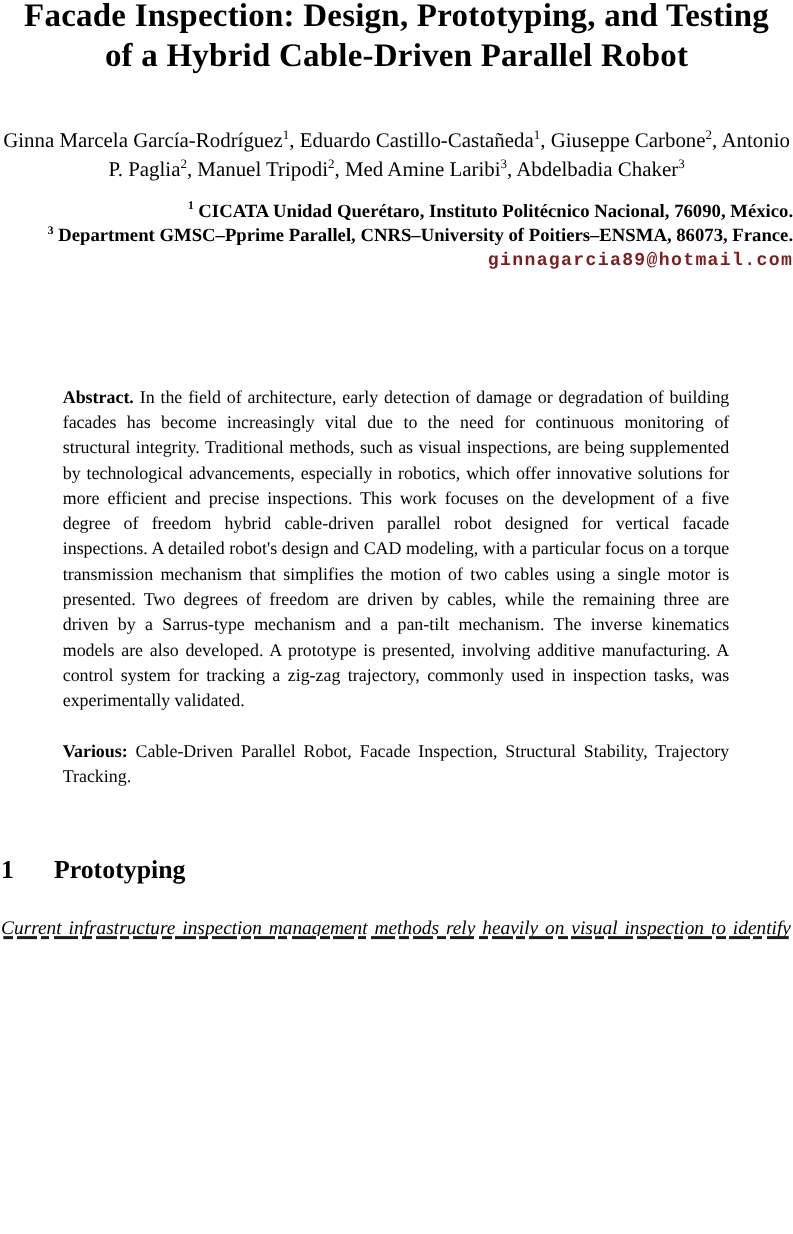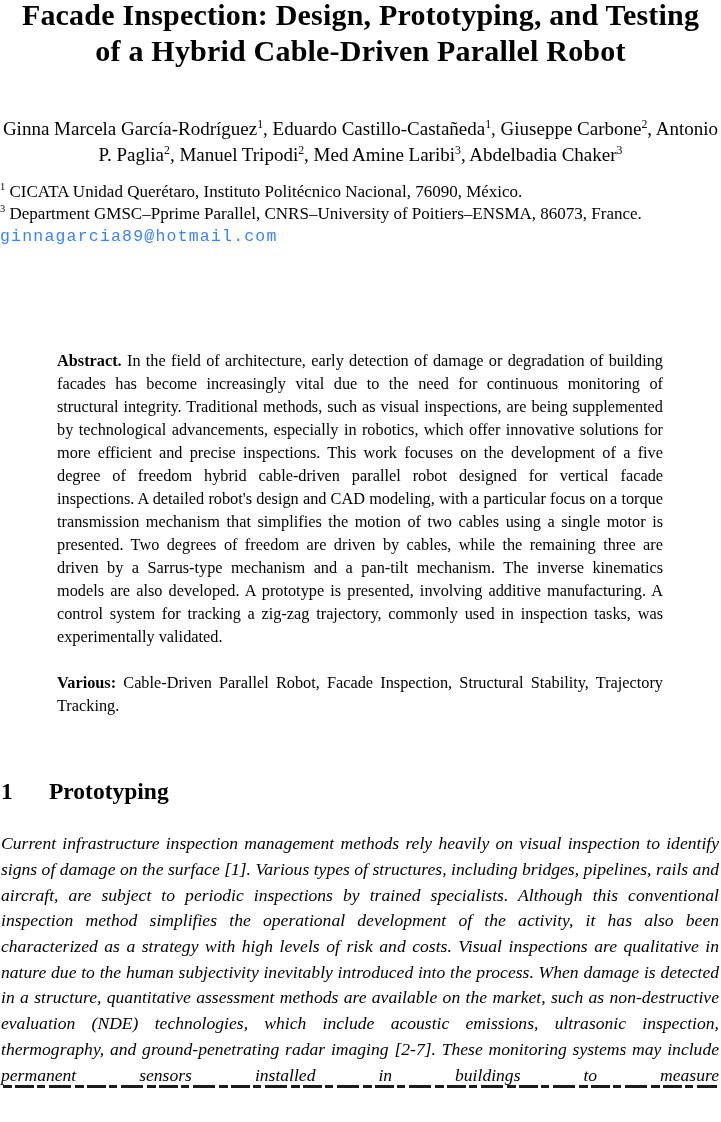--- a/index.html
+++ b/index.html
@@ -1,19 +1,19 @@
 <!DOCTYPE html>
 <html><head>
 <meta charset="utf-8">
 <style>
   html, body { margin: 0; padding: 0; background: #ffffff; }
   .page {
     position: relative;
     width: 721px;
-    height: 1088px;
+    height: 854px;
     overflow: hidden;
     background: #ffffff;
     color: #000000;
     font-family: "Liberation Serif", "DejaVu Serif", serif;
   }
   .title {
     margin: -3px 6px 0 6px;
     font-size: 30px;
     line-height: 36px;
     font-weight: 700;
@@ -28,27 +28,28 @@
   }
   sup {
     font-size: 62%;
     vertical-align: super;
     line-height: 0;
   }
   .affiliations {
     margin: 13px 0 0 0;
     font-size: 17px;
     line-height: 22.4px;
-    text-align: left;
+    text-align: right;
+    font-weight: bold;
   }
   .email {
     font-family: "Liberation Mono", "DejaVu Sans Mono", monospace;
     font-size: 16.5px;
     letter-spacing: 1.2px;
-    color: #3b82f6;
+    color: #7f1d1d;
   }
   .abstract {
     margin: 101px 58px 0 57px;
     font-size: 16.3px;
     line-height: 23px;
     text-align: justify;
   }
   .keywords {
     margin-top: 23px;
   }

